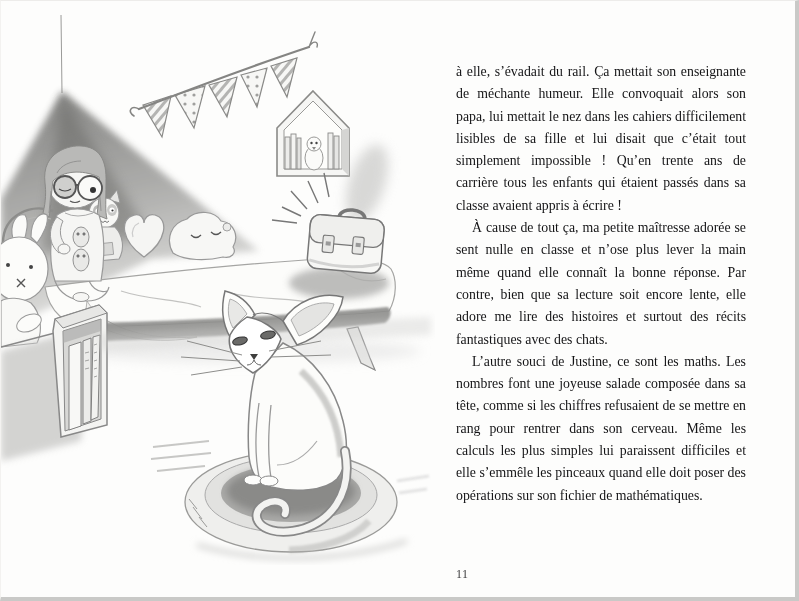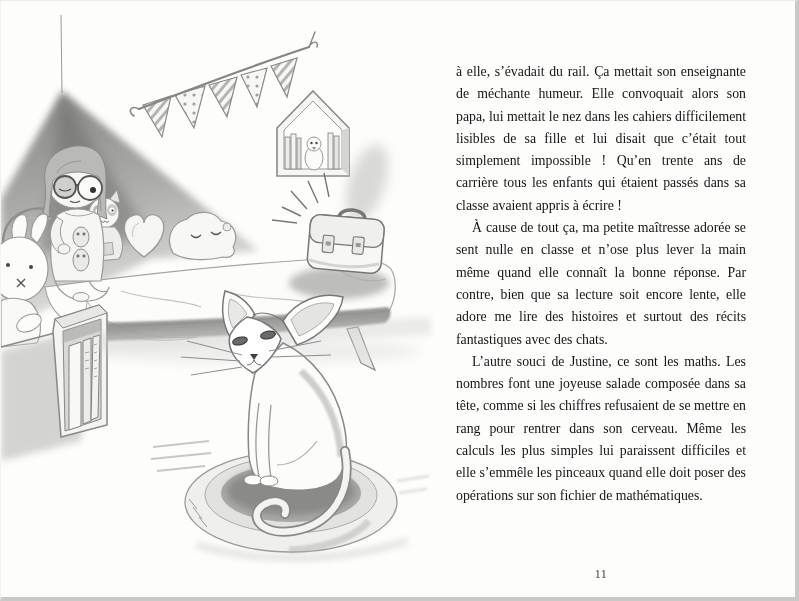--- a/index.html
+++ b/index.html
@@ -14,21 +14,21 @@
   .illustration-page svg{display:block;}
   .text-page{
     position:absolute;left:455px;top:60px;width:290px;
     font-size:13.8px;line-height:22.3px;color:#141416;
     text-align:justify;
   }
   .text-page p{margin:0;padding:0;}
   .text-page p.indent{text-indent:16px;}
   .folio{
     position:absolute;left:455px;top:566px;width:290px;
-    text-align:center;font-size:12px;color:#3c3c3e;letter-spacing:.5px;
+    font-size:12px;color:#3c3c3e;letter-spacing:.5px;
   }
 </style>
 </head>
 <body>
 
 <div class="stage">
 
   <div class="illustration-page">
   <svg width="434" height="596" viewBox="0 0 434 596" xmlns="http://www.w3.org/2000/svg">
     <defs>

